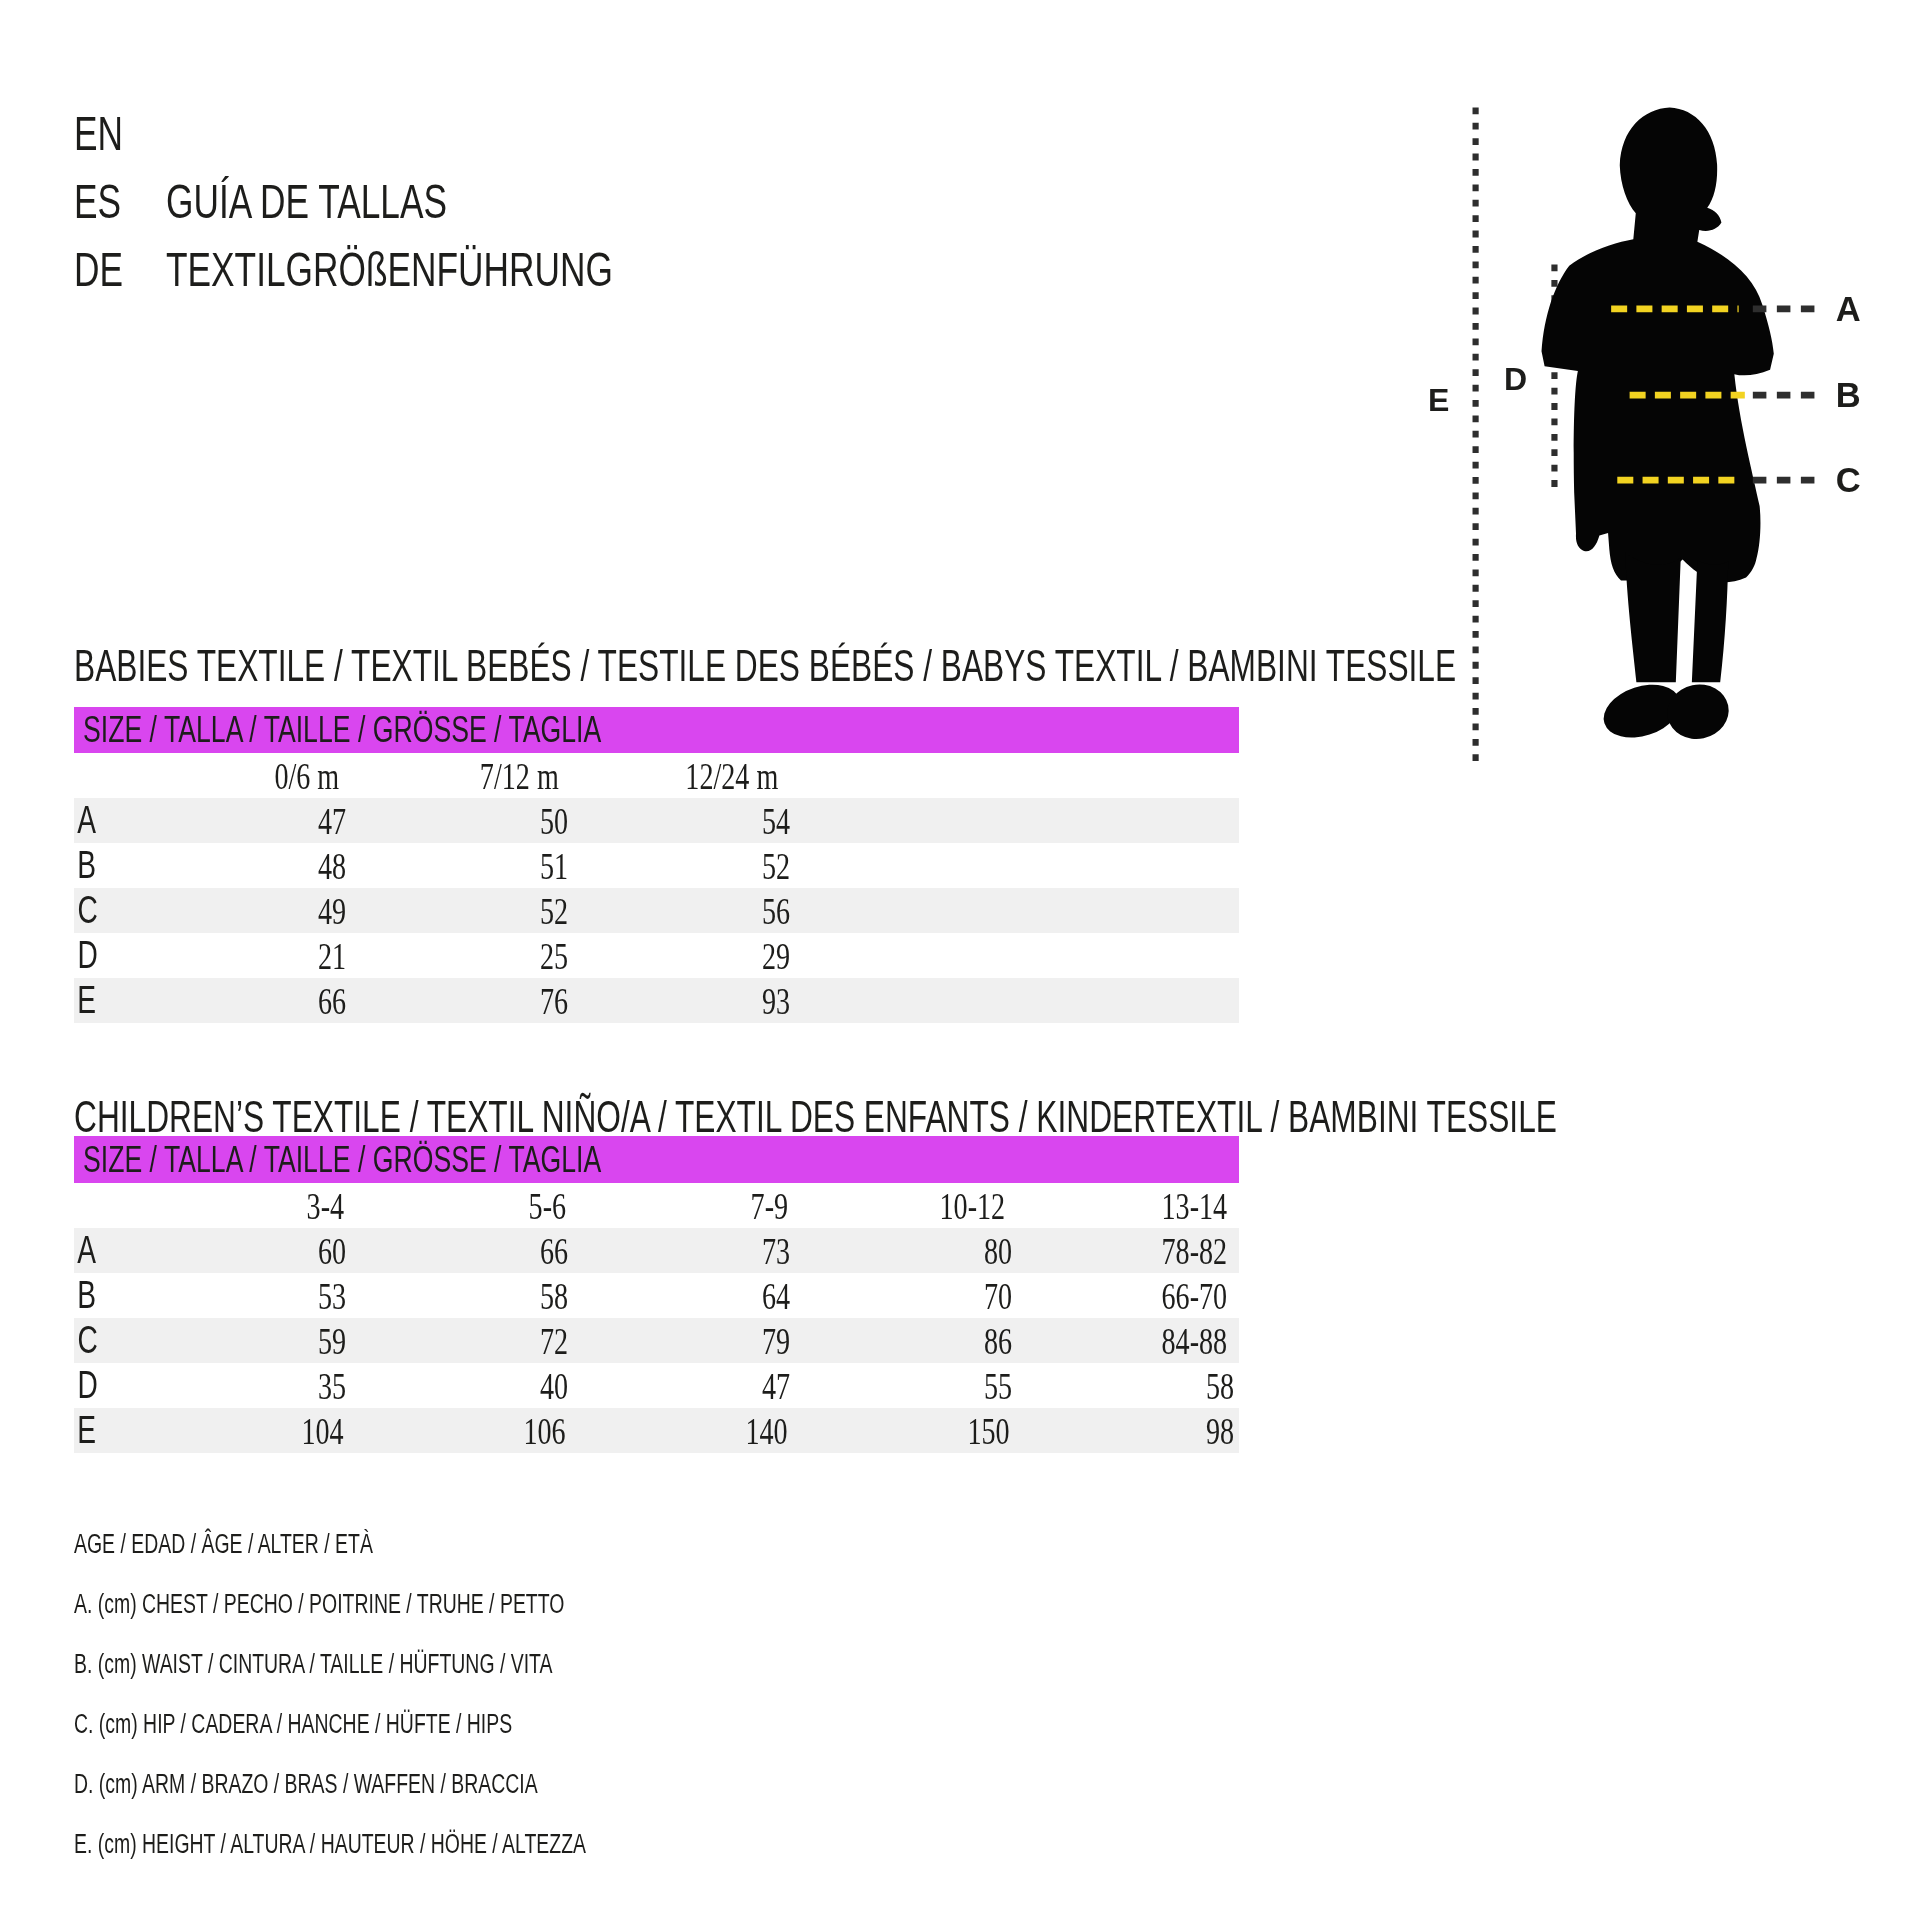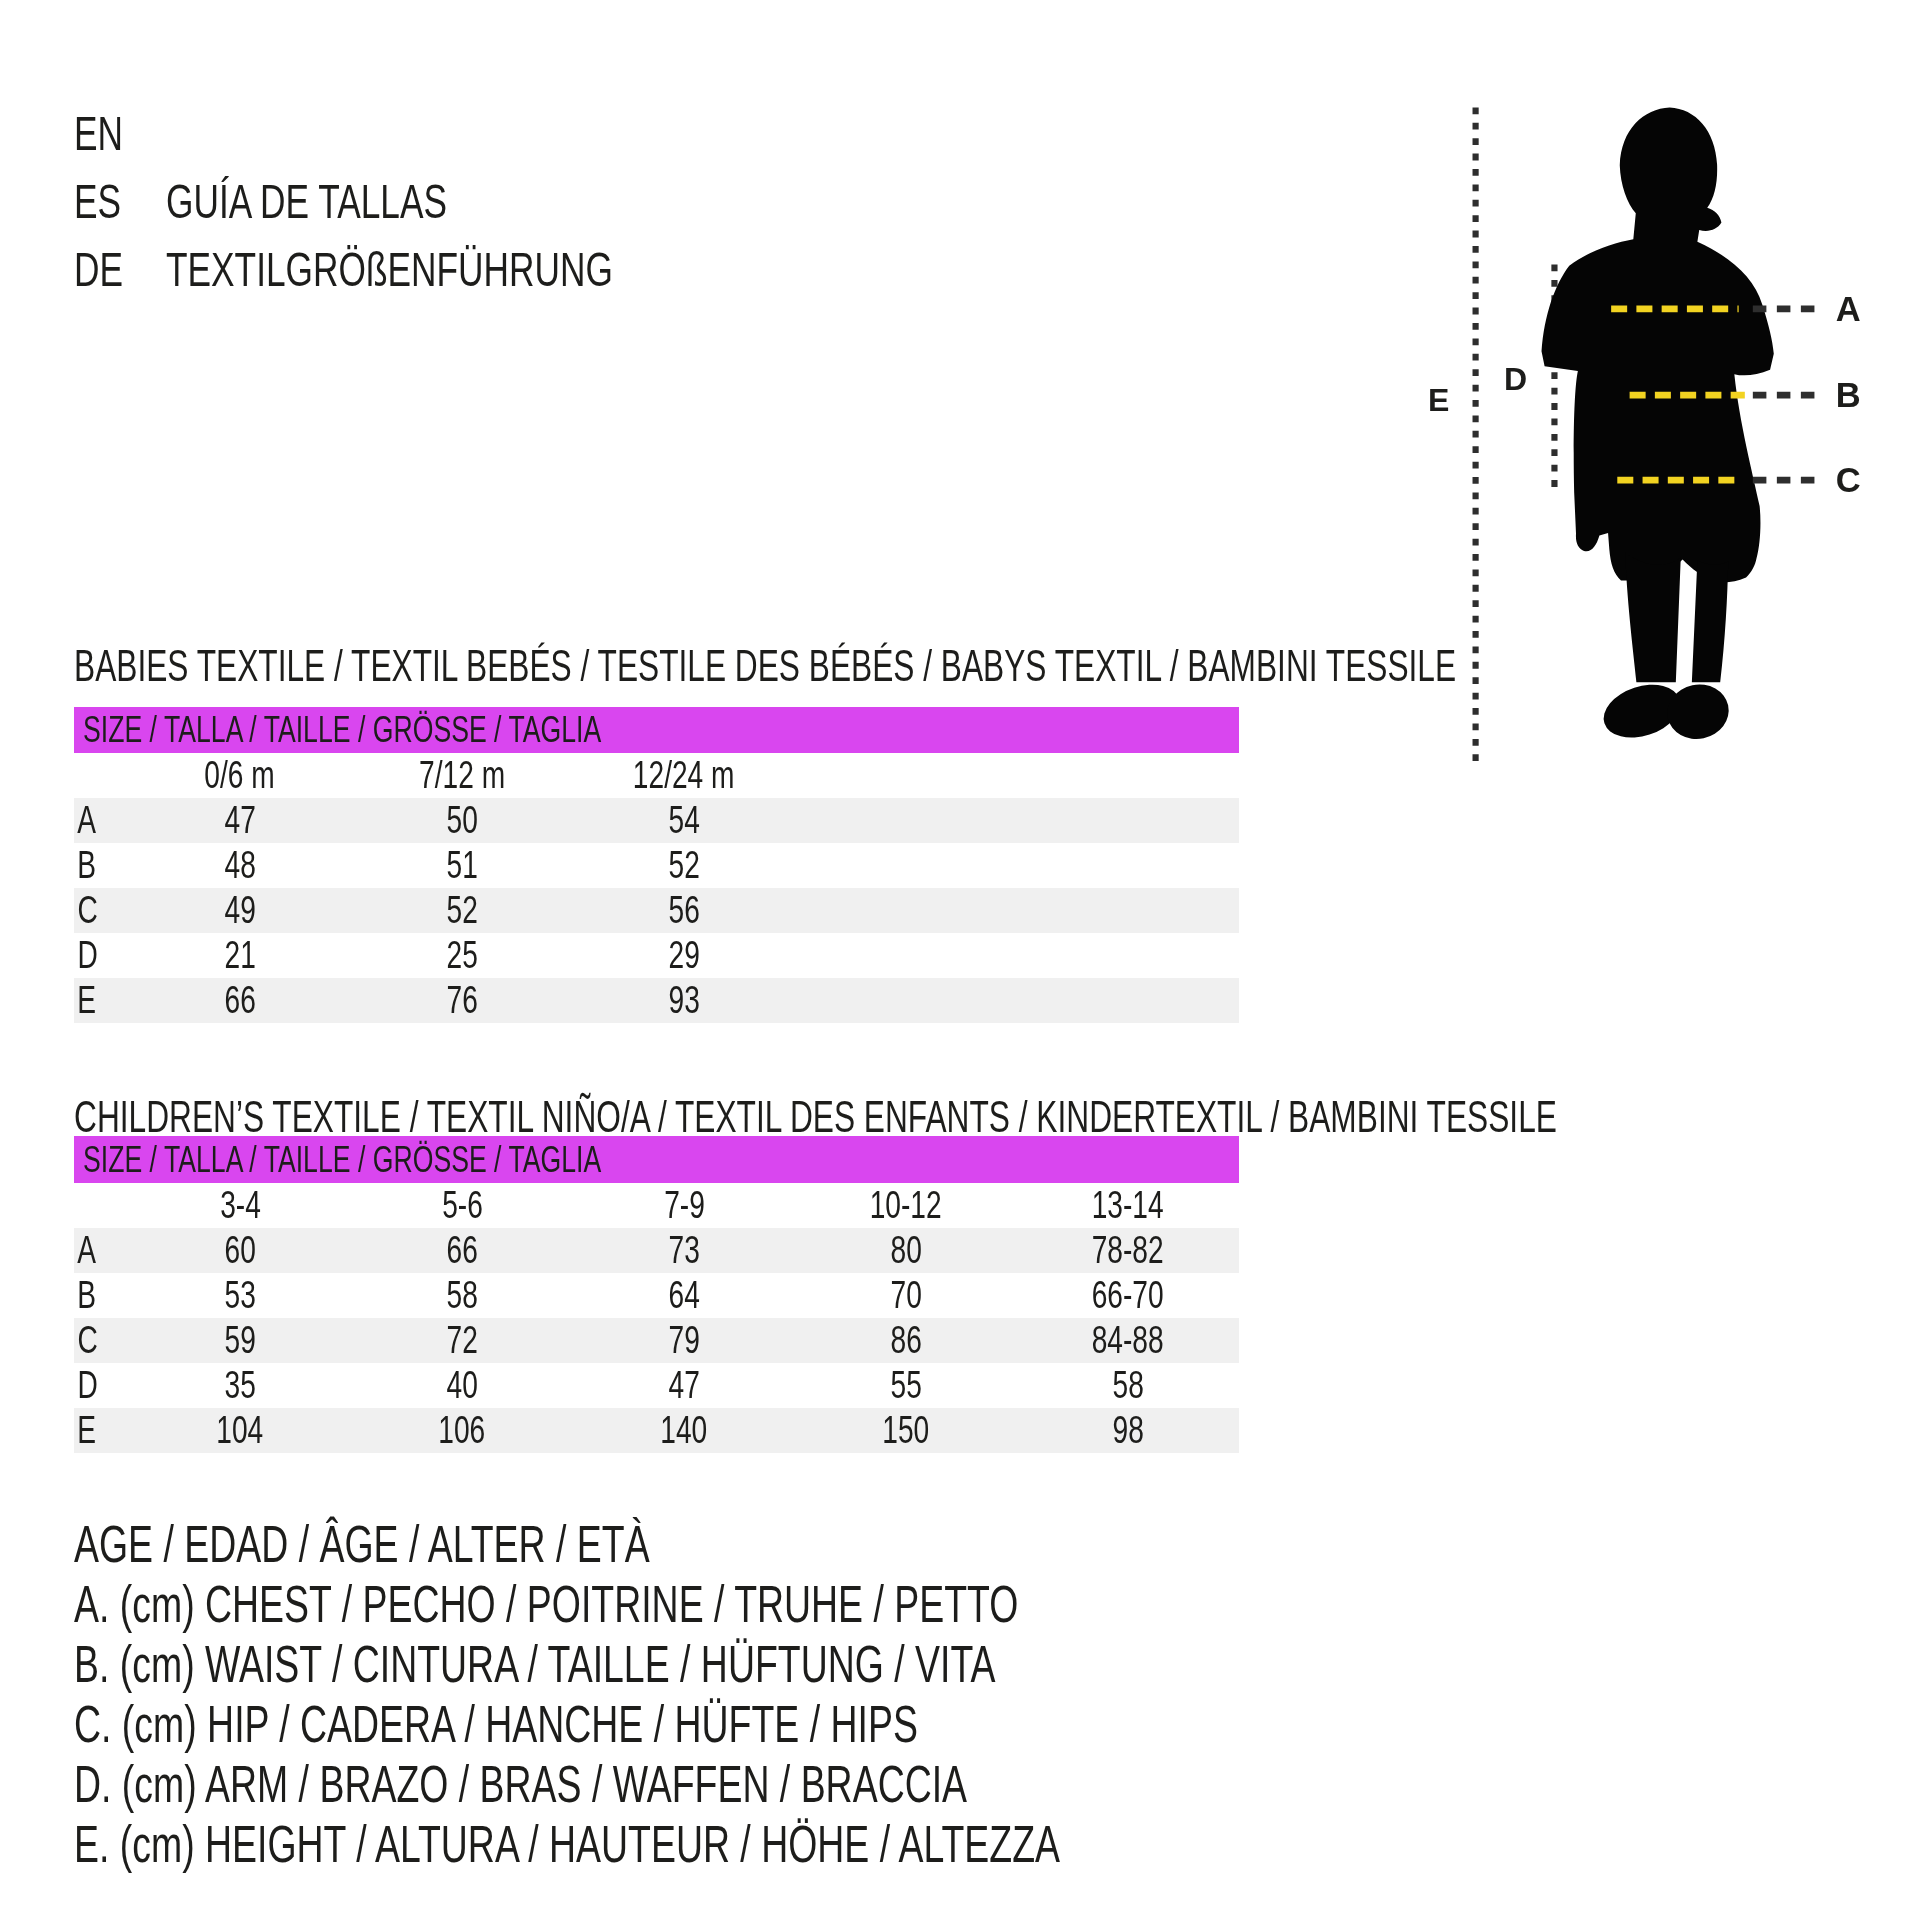--- a/index.html
+++ b/index.html
@@ -21,25 +21,25 @@
   
   .section-title{position:absolute;left:74px;font-size:44px;line-height:49px;}
 
   
   .size-table{position:absolute;left:74px;width:1165px;}
   .size-bar{height:46px;background:#d946ef;display:flex;align-items:center;
             padding-left:8.6px;font-size:37px;box-sizing:border-box;}
   .trow{display:flex;height:45px;align-items:center;font-size:38px;}
   .trow.shade{background:#f0f0f0;}
   .tcell-label{width:55px;flex:0 0 55px;text-align:left;}
-  .tcell{width:222px;flex:0 0 222px;text-align:center;}
+  .tcell{width:222px;flex:0 0 222px;text-align:right;font-family:Liberation Serif, serif;}
 
   
   .legend{position:absolute;left:74px;top:1514px;}
-  .legend-line{height:60px;display:flex;align-items:center;font-size:52px;}
+  .legend-line{height:60px;display:flex;align-items:center;font-size:27px;}
 
   
   .figure{position:absolute;left:1417px;top:92px;width:493px;height:690px;}
   svg text{font-family:"Liberation Sans","DejaVu Sans",sans-serif;font-weight:700;}
 </style>
 </head>
 <body>
 
 <div class="lang-header">
     <div class="lang-row">

